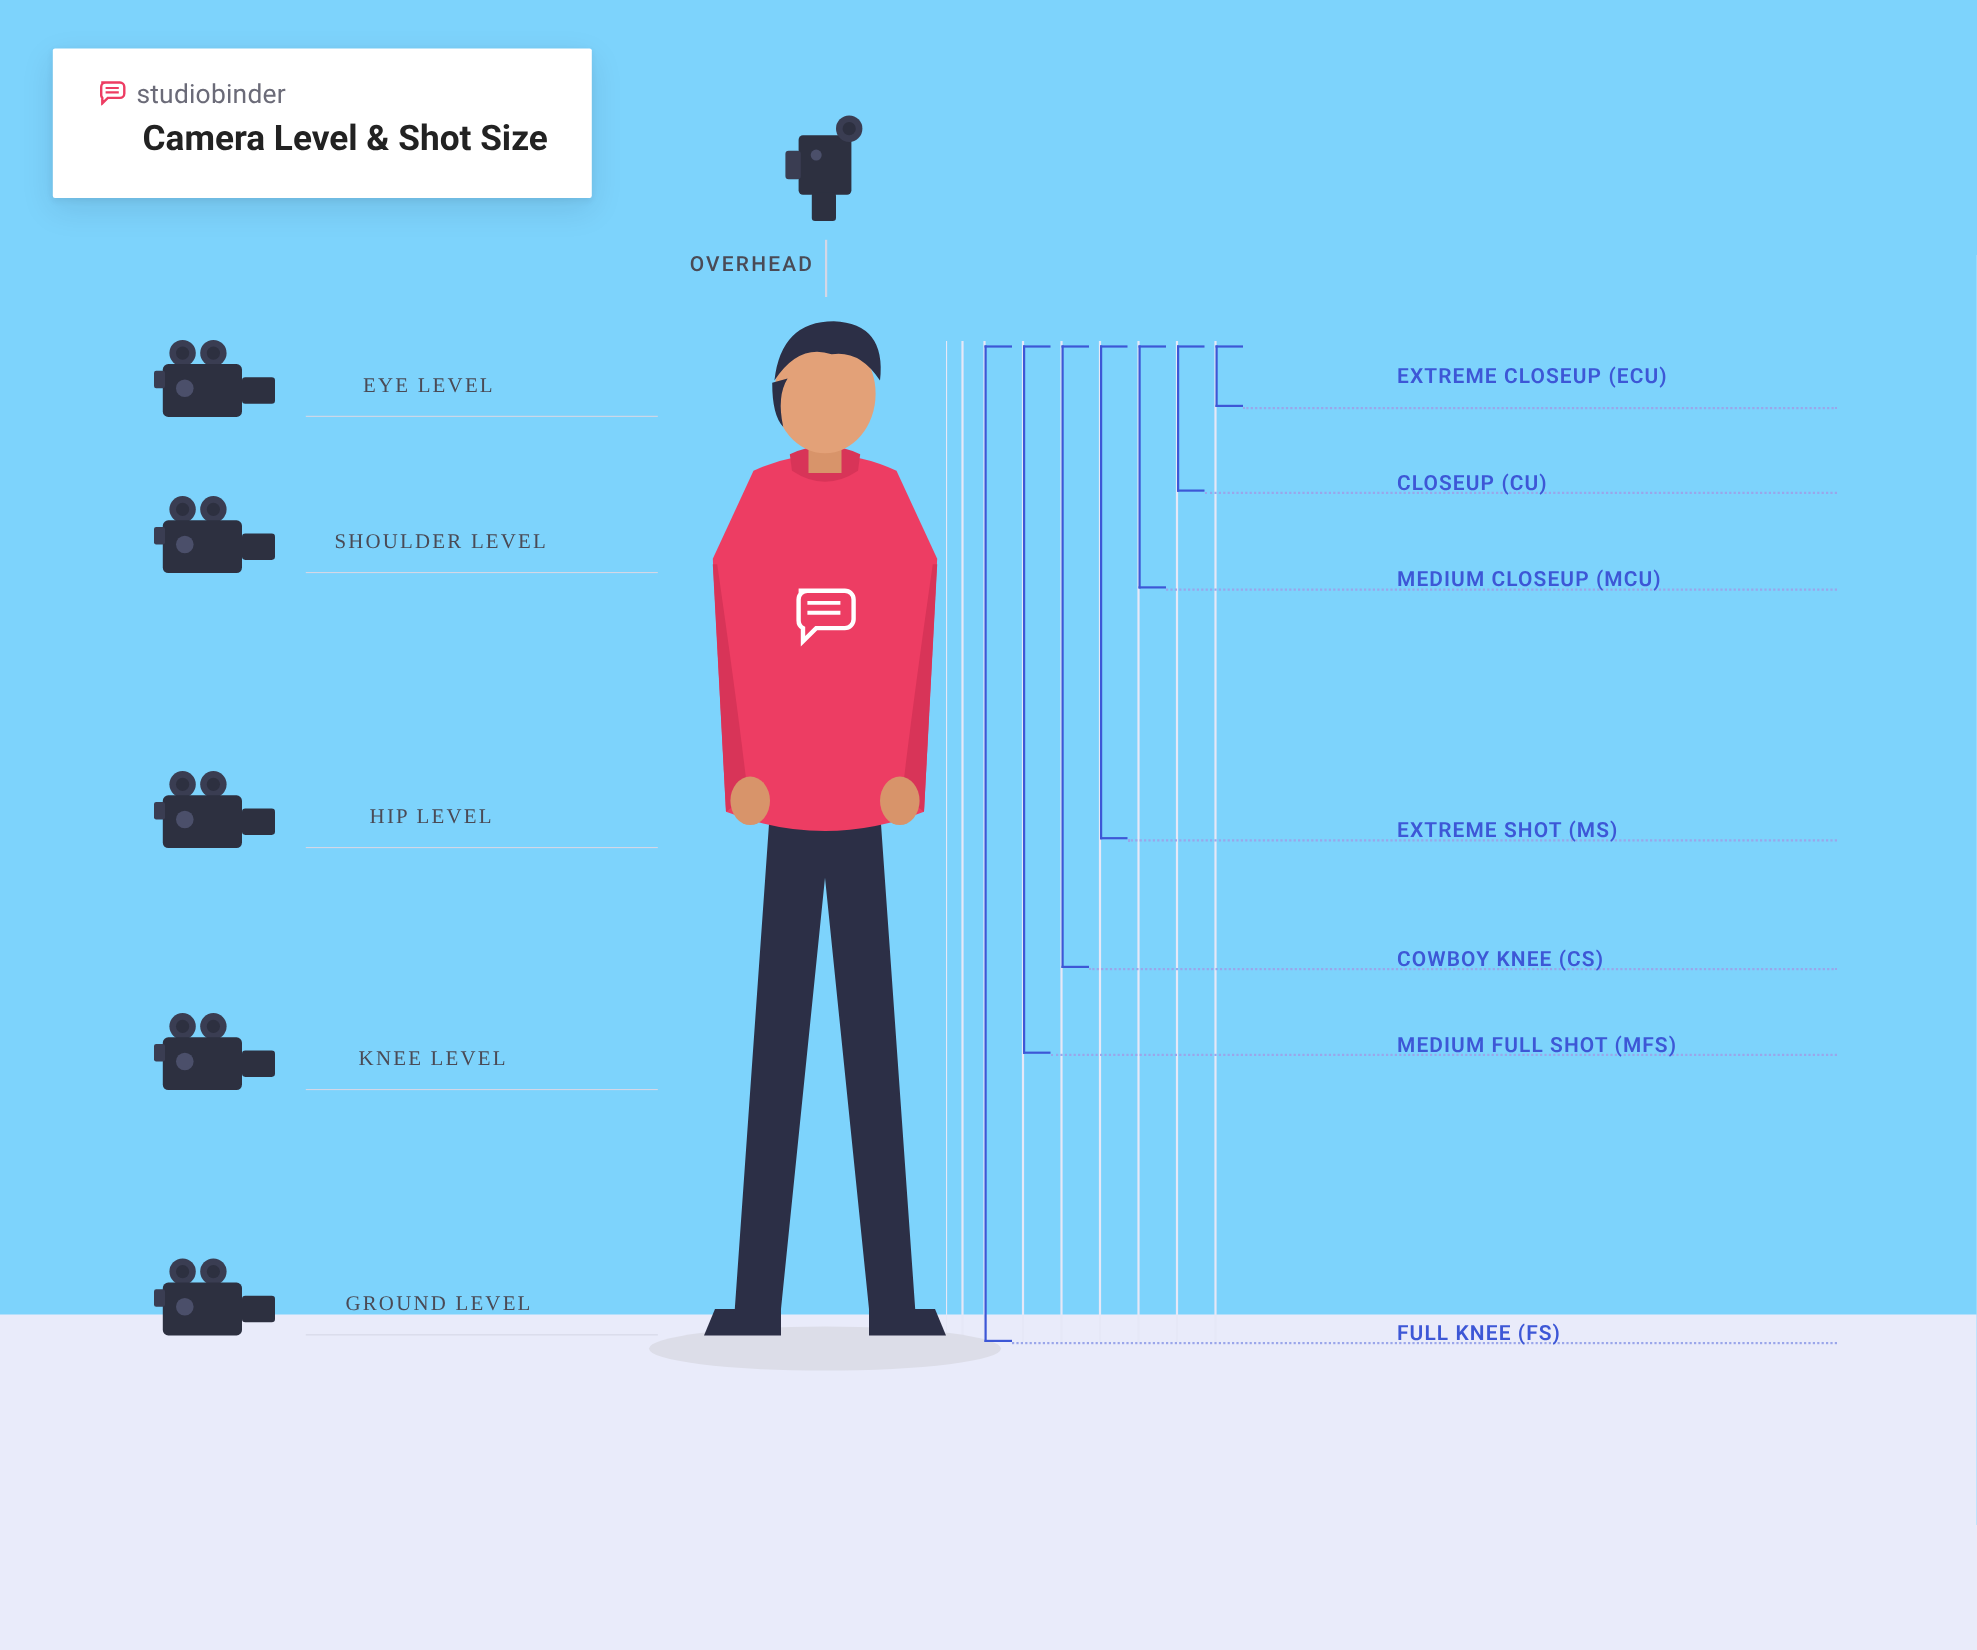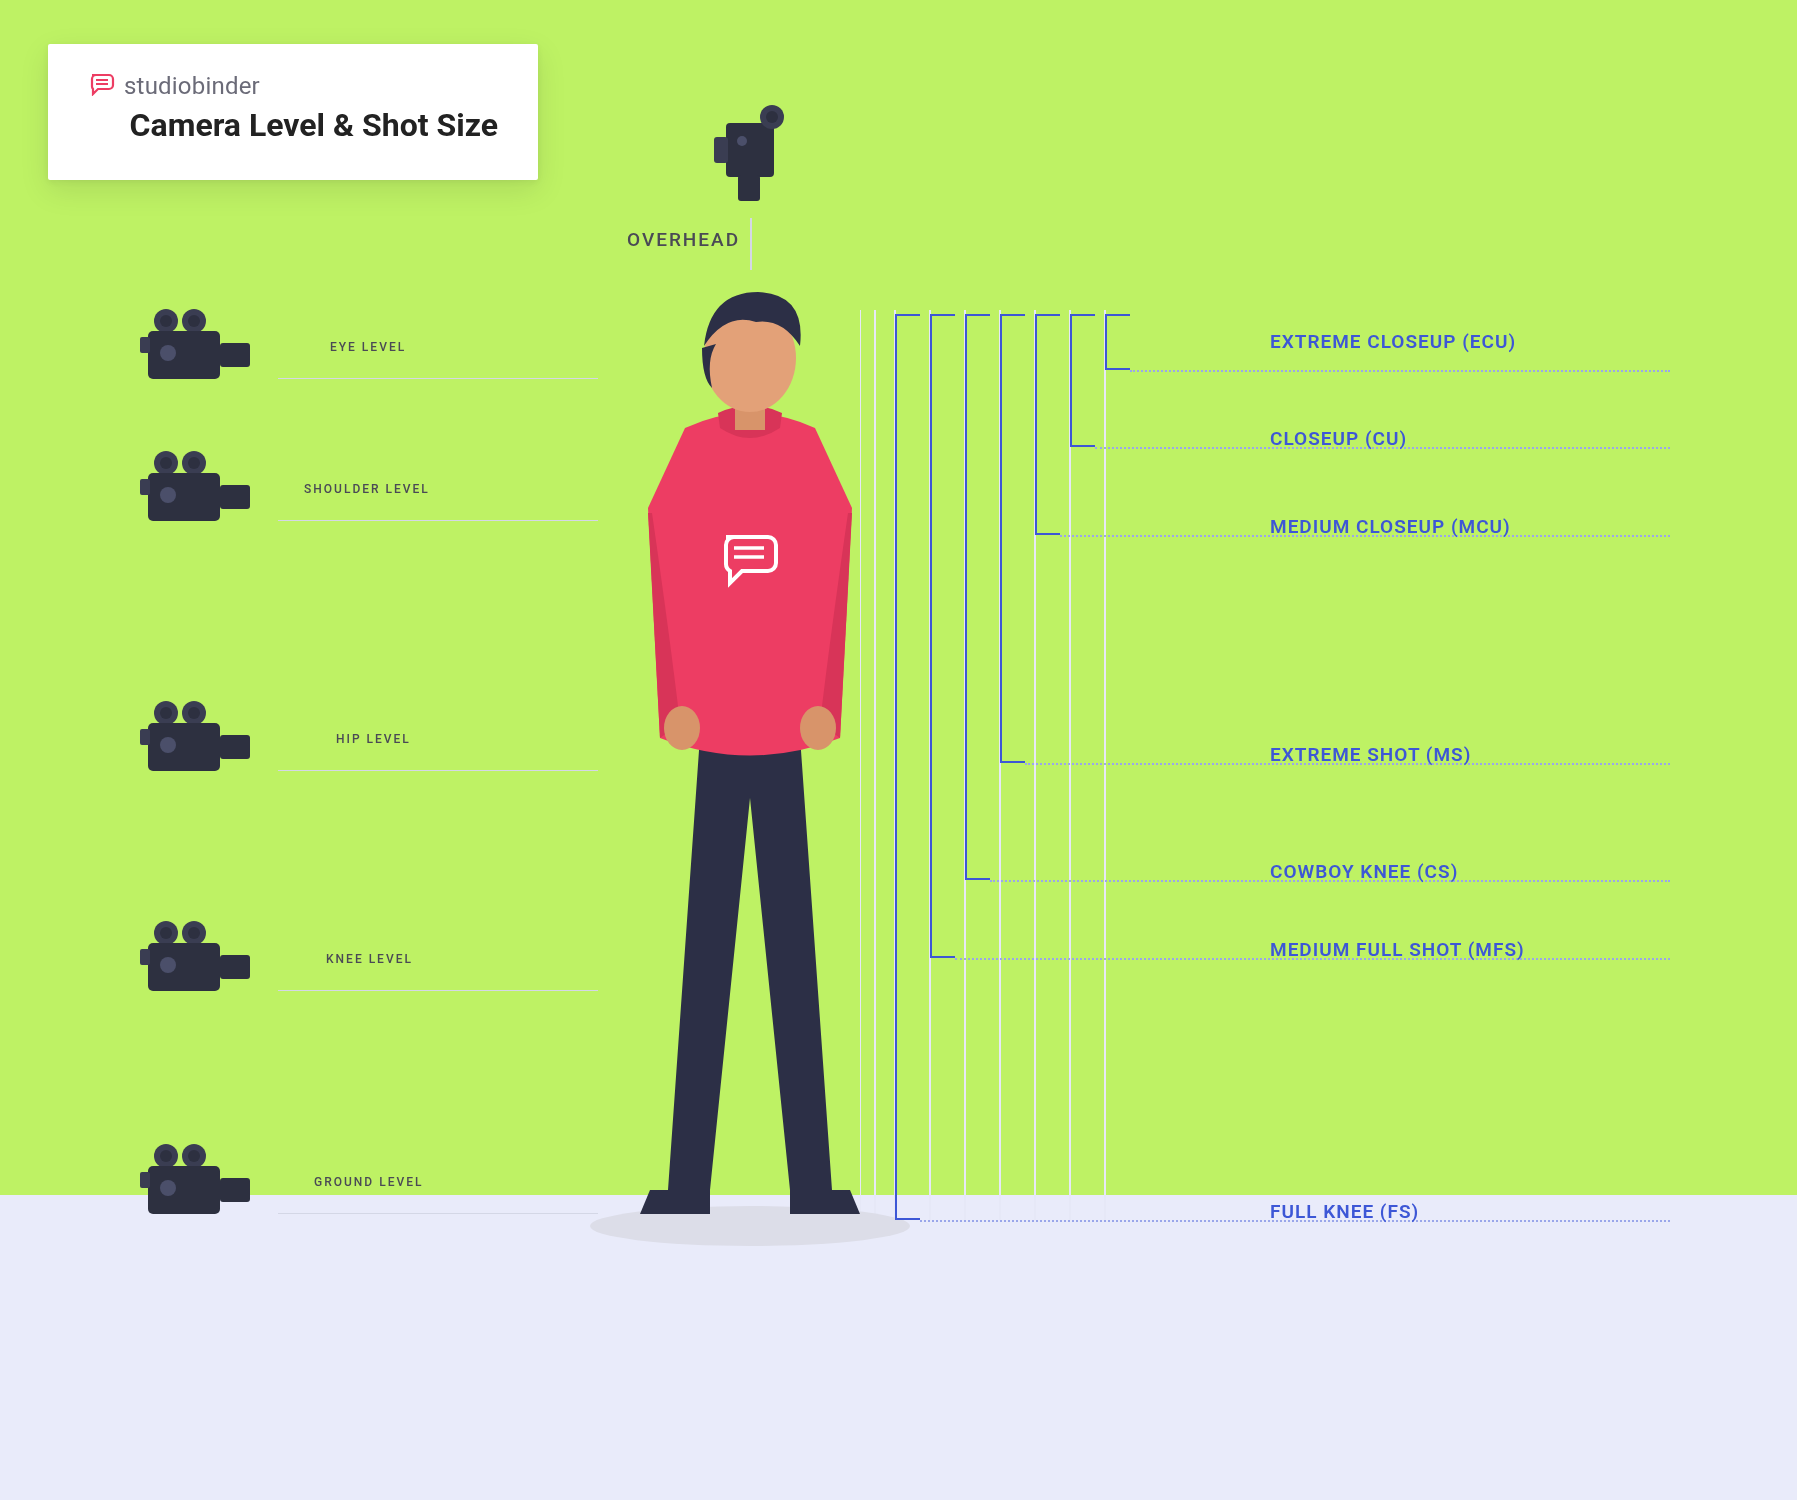--- a/index.html
+++ b/index.html
@@ -1,17 +1,17 @@
 <!DOCTYPE html>
 <html><head>
 <meta charset="utf-8">
 <style>
   * { box-sizing: border-box; margin: 0; padding: 0; }
   body { font-family: -apple-system, BlinkMacSystemFont, "Segoe UI", Roboto, Helvetica, Arial, sans-serif; background:#fff; }
-  .canvas { position:relative; width:1797px; height:1500px; background:#bef264; overflow:hidden; }
+  .canvas { position:relative; width:1797px; height:1500px; background:#7dd3fc; overflow:hidden; }
 
   
   .title-card { position:absolute; left:48px; top:44px; width:490px; background:#fff; border-radius:2px;
     box-shadow: 0 10px 30px rgba(20,20,40,0.10), 0 2px 6px rgba(20,20,40,0.06);
     padding:28px 40px 36px 40px; }
   .brand-row { display:flex; align-items:center; gap:8px; margin-bottom:6px; }
   .brand-name { font-size:24px; color:#6b6b78; letter-spacing:0.2px; font-weight:400; }
   .brand-name b { color:#6b6b78; font-weight:400; }
   .title { font-size:32px; font-weight:700; color:#222;text-align:right; }
 
@@ -21,21 +21,21 @@
   
   .footer { position:absolute; left:0; right:0; bottom:53px; text-align:center;
     color:#3a3a44; font-size:21px; letter-spacing:1px; font-weight:400; }
   .footer b { font-weight:700; }
 
   
   .cam { position:absolute; }
   .cam svg { display:block; }
 
   
-  .lvl-label { position:absolute; font-size:12px; letter-spacing:2px; color:#4a4a55; font-weight:500; }
+  .lvl-label { position:absolute; font-size:19px; letter-spacing:2px; color:#4a4a55; font-weight:500;font-family:Liberation Serif, serif; }
   .lvl-line { position:absolute; height:1px; background:#d4d7e6; }
 
   
   .overhead-label { position:absolute; font-size:19px; letter-spacing:2px; color:#4a4a55; font-weight:500; }
   .overhead-line { position:absolute; width:2px; background:#d4d7e6; }
 
   
   .shot-label { position:absolute; font-size:19px; letter-spacing:1px; color:#3d57d6; font-weight:600; text-align:left; }
   .shot-dotted { position:absolute; height:0; border-top:2px dotted #9aa6ea; }
 

